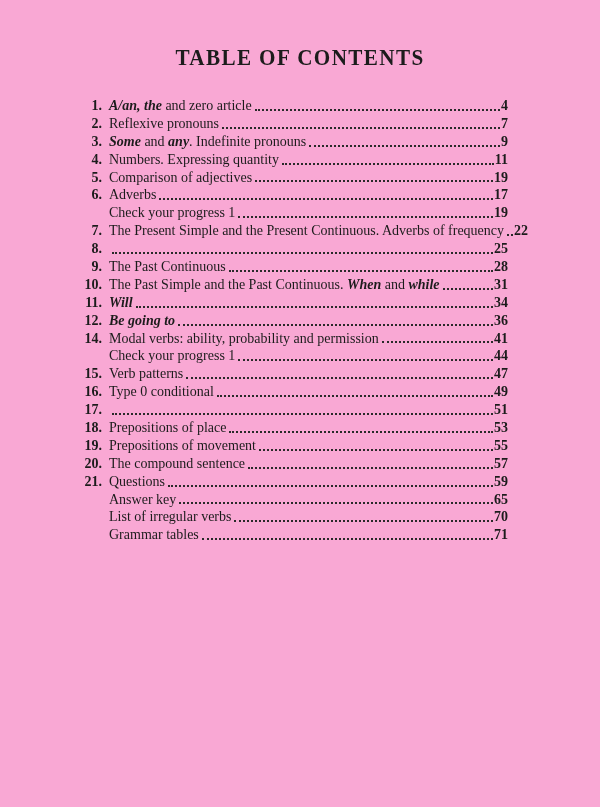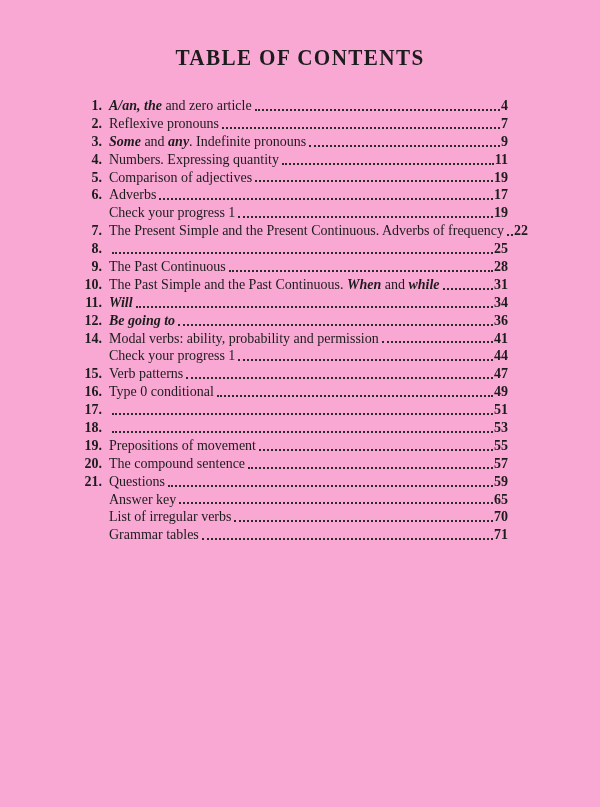--- a/index.html
+++ b/index.html
@@ -176,20 +176,21 @@
         <span class="leader"></span>
         <span class="pg">49</span>
       </div>
       <div class="row">
         <span class="num">17.</span>
         <span class="leader"></span>
         <span class="pg">51</span>
       </div>
       <div class="row">
         <span class="num">18.</span>
+        <span class="ttl"><span class="seg-r">Prepositions of place</span></span>
         <span class="leader"></span>
         <span class="pg">53</span>
       </div>
       <div class="row">
         <span class="num">19.</span>
         <span class="ttl"><span class="seg-r">Prepositions of movement</span></span>
         <span class="leader"></span>
         <span class="pg">55</span>
       </div>
       <div class="row">

